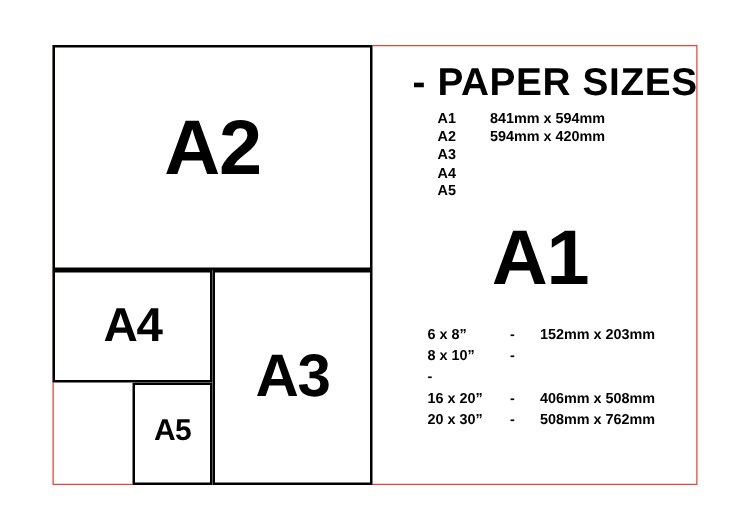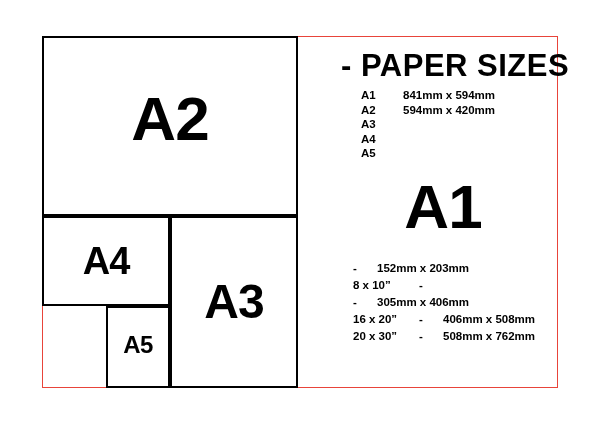--- a/index.html
+++ b/index.html
@@ -106,21 +106,21 @@
     right: 0;
     top: 25px;
     text-align: center;
     font-size: 24px;
     letter-spacing: -0.5px;
   }
 
   
   .info-col {
     position: absolute;
-    left: 317px;
+    left: 306px;
     top: 36px;
     width: 252px;
     height: 252px;
     text-decoration: underline;
   }
 
   .title {
     position: absolute;
     left: 24px;
     top: 12px;
@@ -217,30 +217,30 @@
       </div>
       <div class="a-row">
         <span class="name">A5</span>
       </div>
     </div>
 
     <div class="big-a1">A1</div>
 
     <div class="inch-table">
       <div class="inch-row">
+        <span class="inch">6 x 8”</span>
         <span class="dash">-</span>
         <span class="mm">152mm x 203mm</span>
       </div>
       <div class="inch-row">
         <span class="inch">8 x 10”</span>
         <span class="dash">-</span>
       </div>
       <div class="inch-row">
         <span class="dash">-</span>
-        <span class="mm">305mm x 406mm</span>
       </div>
       <div class="inch-row">
         <span class="inch">16 x 20”</span>
         <span class="dash">-</span>
         <span class="mm">406mm x 508mm</span>
       </div>
       <div class="inch-row">
         <span class="inch">20 x 30”</span>
         <span class="dash">-</span>
         <span class="mm">508mm x 762mm</span>

